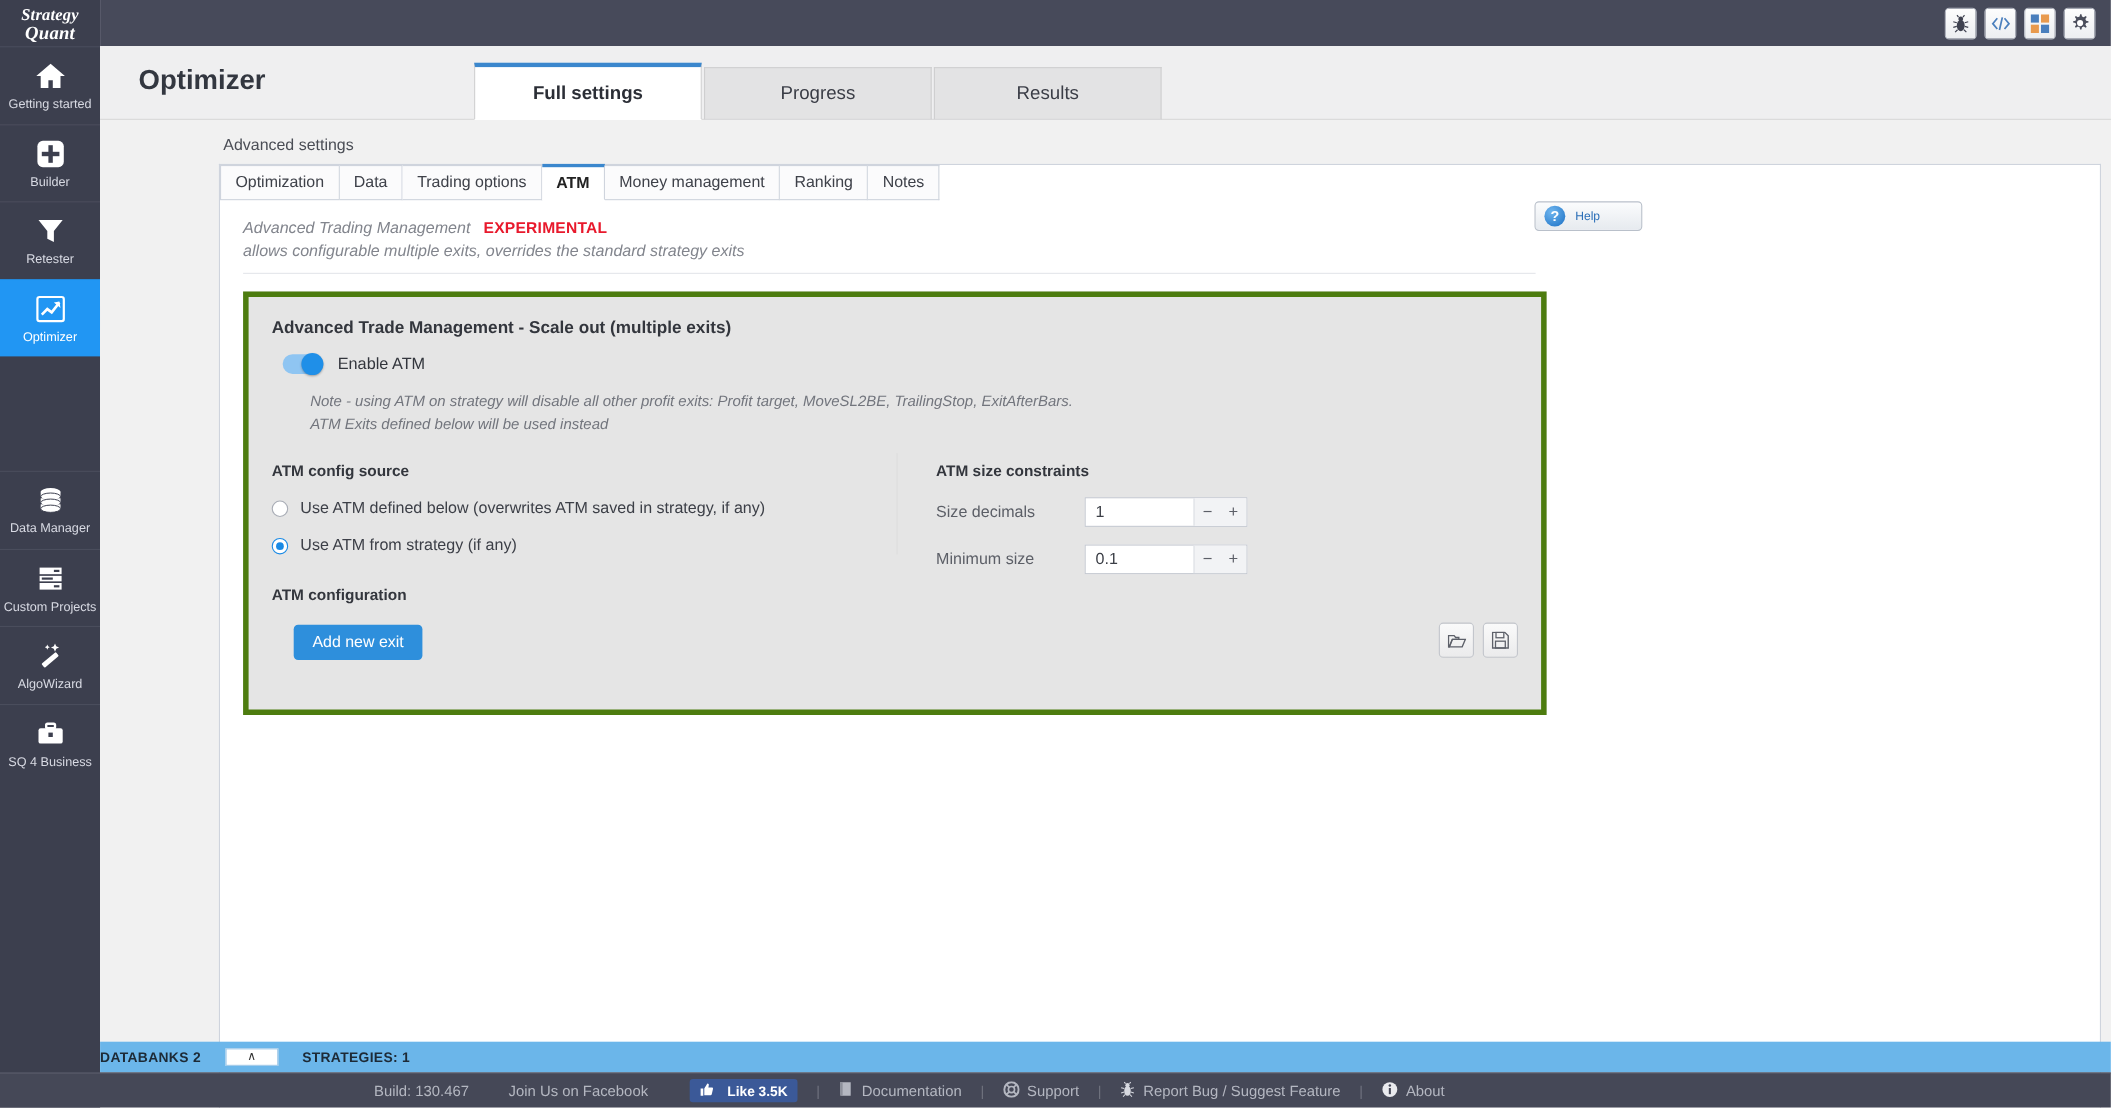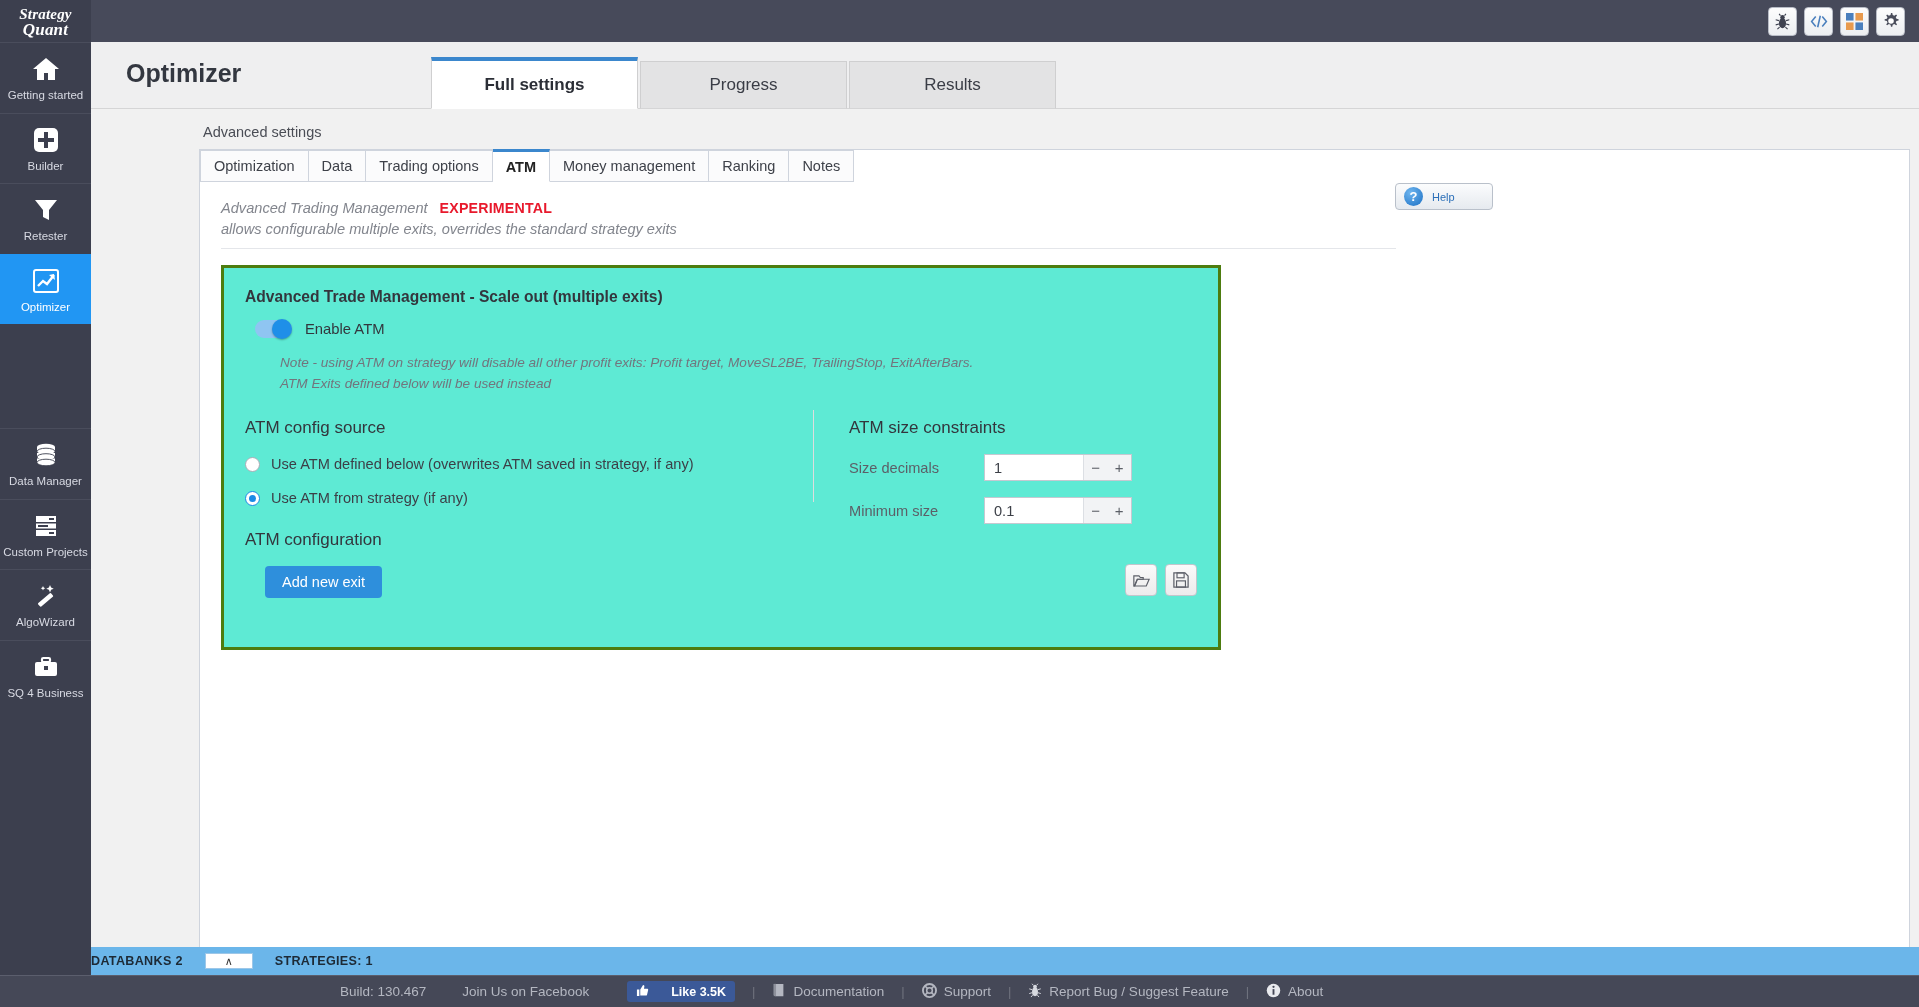--- a/index.html
+++ b/index.html
@@ -200,23 +200,23 @@
     width: 19px; height: 19px; border-radius: 50%;
     background: radial-gradient(circle at 35% 30%, #6fb6ef, #1a6fc4);
     color: #fff; font-size: 13px; font-weight: bold;
     display: flex; align-items: center; justify-content: center;
   }
   #helpbtn .t { font-size: 11px; color: #2b6fb8; }
 
   
   #card {
     position: absolute; left: 21px; top: 115px;
-    width: 1000px; height: 385px;
-    background: #5eead4;
-    border: 3px solid #4d7c0f;
+    width: 1185px; height: 385px;
+    background: #e5e5e5;
+    border: 5px solid #4d7c0f;
   }
   #card-title {
     position: absolute; left: 21px; top: 20px;
     font-size: 15.6px; font-weight: bold; color: #33363d;
   }
   
   #toggle-row {
     position: absolute; left: 31px; top: 52px;
     display: flex; align-items: center; gap: 13px;
   }
@@ -231,21 +231,21 @@
     box-shadow: 0 1px 2px rgba(0,0,0,.3);
   }
   #toggle-row .tl { font-size: 14.8px; color: #33363d; }
   #note {
     position: absolute; left: 56px; top: 84px;
     font-size: 13.6px; font-style: italic; color: #72757d;
     line-height: 21px;
   }
 
   .col-title {
-    font-size: 17px; font-weight: normal; color: #33363d;
+    font-size: 14px; font-weight: bold; color: #33363d;
   }
   #cfgsrc { position: absolute; left: 21px; top: 150px; }
   #cfgsrc .opt {
     display: flex; align-items: center; gap: 11px;
     margin-top: 18px; cursor: pointer;
   }
   #cfgsrc .opt .lbl { font-size: 14.6px; color: #3c3f47; }
   .radio {
     width: 15px; height: 15px; border-radius: 50%;
     border: 1px solid #a9adb6; background: #fff;
@@ -336,21 +336,21 @@
   #footer .fleft { width: 340px; }
   #footer .fi {
     font-size: 13.5px; color: #b4b7c1;
     display: flex; align-items: center; gap: 7px;
     cursor: pointer; white-space: nowrap;
   }
   #footer .sep { color: #70737f; font-size: 13px; margin: 0 17px; }
   #likebtn {
     height: 21px; background: #3b5998; border-radius: 3px;
     color: #fff; font-size: 12.5px; font-weight: bold;
-    display: flex; align-items: center; gap: 22px;
+    display: flex; align-items: center; gap: 12px;
     padding: 0 9px; margin-left: 38px; cursor: pointer;
   }
   .fspace { width: 36px; }
 </style>
 </head>
 <body>
 
 <div id="app">
 
   <div id="sidebar">

